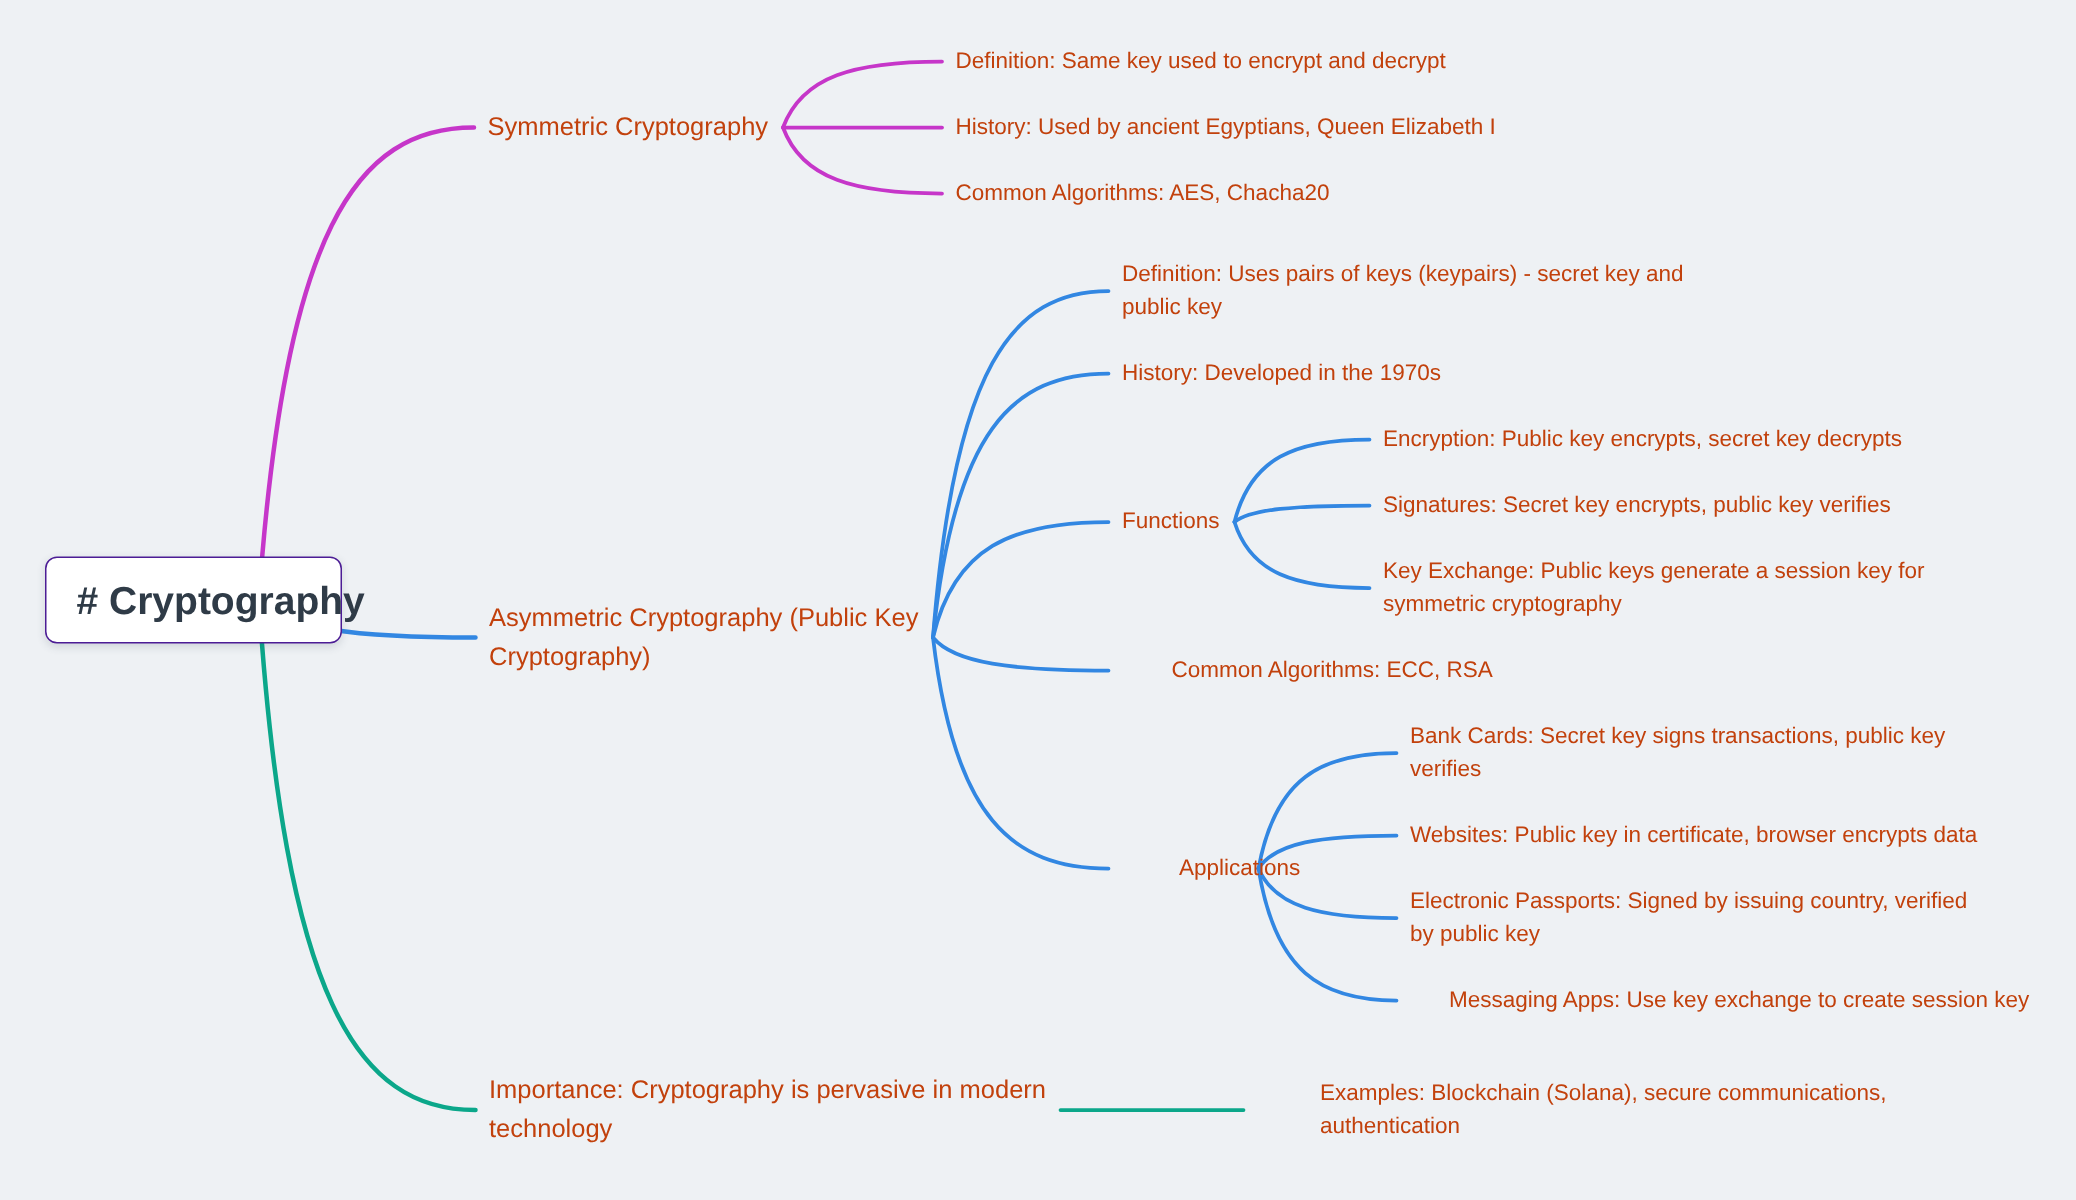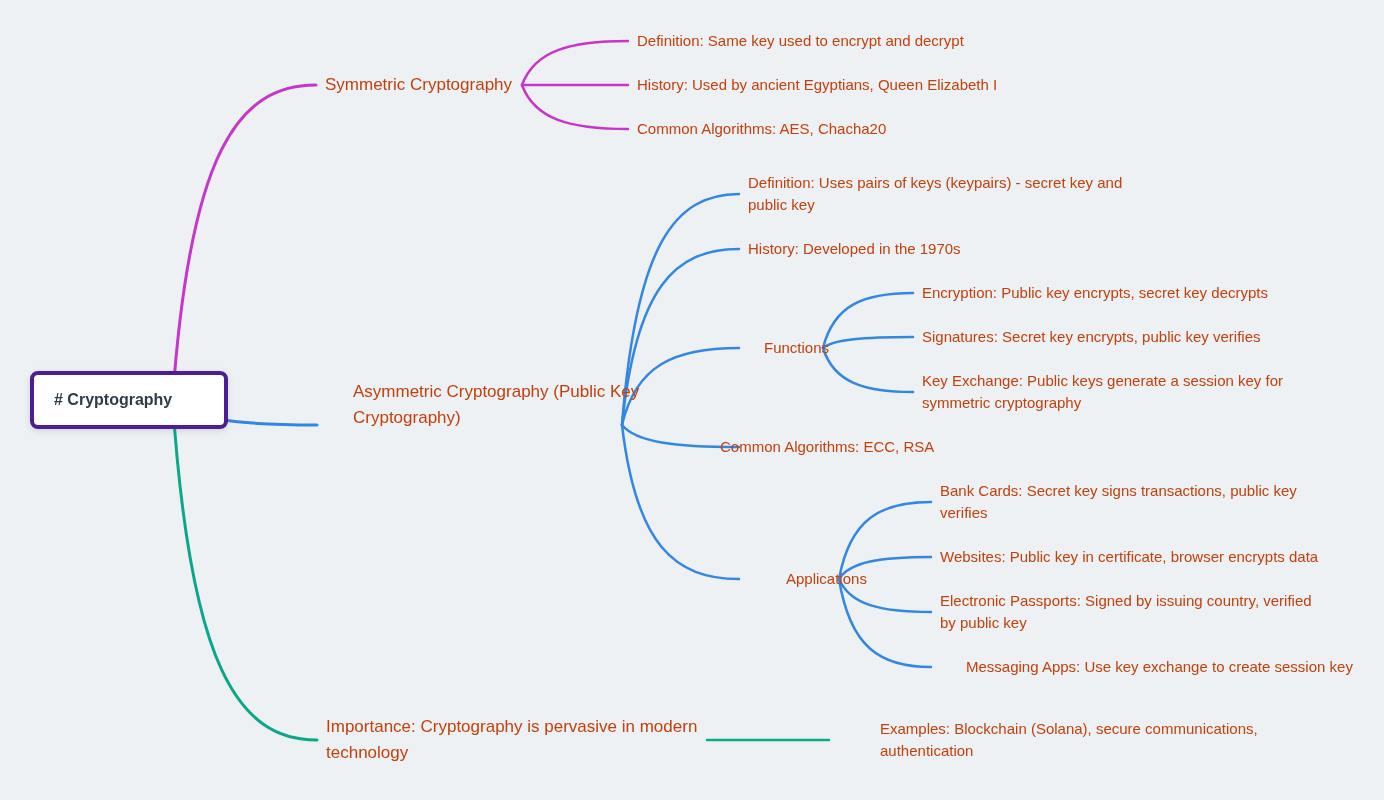--- a/index.html
+++ b/index.html
@@ -24,26 +24,26 @@
     color: #c2410c;
     cursor: pointer;
   }
   .level-1 { font-size: 17px; line-height: 26px; font-weight: 400; }
   .level-2, .level-3 { font-size: 15px; line-height: 22px; font-weight: 400; }
   .root-node {
     position: absolute;
     box-sizing: border-box;
     background: #ffffff;
     border-radius: 8px;
-    border: 4px solid #4c1d95;
+    border: 1px solid #4c1d95;
     box-shadow: 0 2px 6px rgba(55, 70, 90, 0.16);
     display: flex;
     align-items: center;
     padding: 0 20px;
-    font-size: 16px;
+    font-size: 26px;
     font-weight: 700;
     color: #2f3b47;
     white-space: pre;
     cursor: pointer;
   }
 </style>
 </head>
 <body>
 
 <div class="stage">
@@ -66,31 +66,31 @@
       <path d="M 839 579 C 850.04 561.84, 880.4 557, 931 557" fill="none" stroke="#3287e2" stroke-width="2.5" stroke-linecap="round"></path>
       <path d="M 839 579 C 850.04 604.74, 880.4 612, 931 612" fill="none" stroke="#3287e2" stroke-width="2.5" stroke-linecap="round"></path>
       <path d="M 839 579 C 850.04 647.64, 880.4 667, 931 667" fill="none" stroke="#3287e2" stroke-width="2.5" stroke-linecap="round"></path>
       <path d="M 707 740 L 829 740" fill="none" stroke="#0ba78a" stroke-width="2.5" stroke-linecap="round"></path>
     </svg>
   <div id="nodes">
       <div class="node level-1" style="left: 325px; top: 85px;">Symmetric Cryptography</div>
       <div class="node level-2" style="left: 637px; top: 41px;">Definition: Same key used to encrypt and decrypt</div>
       <div class="node level-2" style="left: 637px; top: 85px; text-align: right;">History: Used by ancient Egyptians, Queen Elizabeth I</div>
       <div class="node level-2" style="left: 637px; top: 129px;">Common Algorithms: AES, Chacha20</div>
-      <div class="node level-1" style="left: 326px; top: 405px; margin-left: 27px;">Asymmetric Cryptography (Public Key
+      <div class="node level-1" style="left: 326px; top: 425px;">Asymmetric Cryptography (Public Key
 Cryptography)</div>
       <div class="node level-2" style="left: 748px; top: 194px;">Definition: Uses pairs of keys (keypairs) - secret key and
 public key</div>
       <div class="node level-2" style="left: 748px; top: 249px;">History: Developed in the 1970s</div>
-      <div class="node level-2" style="left: 748px; top: 348px; margin-left: 16px;">Functions</div>
+      <div class="node level-2" style="left: 748px; top: 348px;">Functions</div>
       <div class="node level-3" style="left: 922px; top: 293px;">Encryption: Public key encrypts, secret key decrypts</div>
       <div class="node level-3" style="left: 922px; top: 337px;">Signatures: Secret key encrypts, public key verifies</div>
       <div class="node level-3" style="left: 922px; top: 392px;">Key Exchange: Public keys generate a session key for
 symmetric cryptography</div>
-      <div class="node level-2" style="left: 720px; top: 447px;">Common Algorithms: ECC, RSA</div>
+      <div class="node level-2" style="left: 781px; top: 447px;">Common Algorithms: ECC, RSA</div>
       <div class="node level-2" style="left: 748px; top: 579px; margin-left: 38px;">Applications</div>
       <div class="node level-3" style="left: 940px; top: 502px;">Bank Cards: Secret key signs transactions, public key
 verifies</div>
       <div class="node level-3" style="left: 940px; top: 557px;">Websites: Public key in certificate, browser encrypts data</div>
       <div class="node level-3" style="left: 940px; top: 612px;">Electronic Passports: Signed by issuing country, verified
 by public key</div>
       <div class="node level-3" style="left: 940px; top: 667px; margin-left: 26px;">Messaging Apps: Use key exchange to create session key</div>
       <div class="node level-1" style="left: 326px; top: 740px;">Importance: Cryptography is pervasive in modern
 technology</div>
       <div class="node level-2" style="left: 880px; top: 740px;">Examples: Blockchain (Solana), secure communications,

